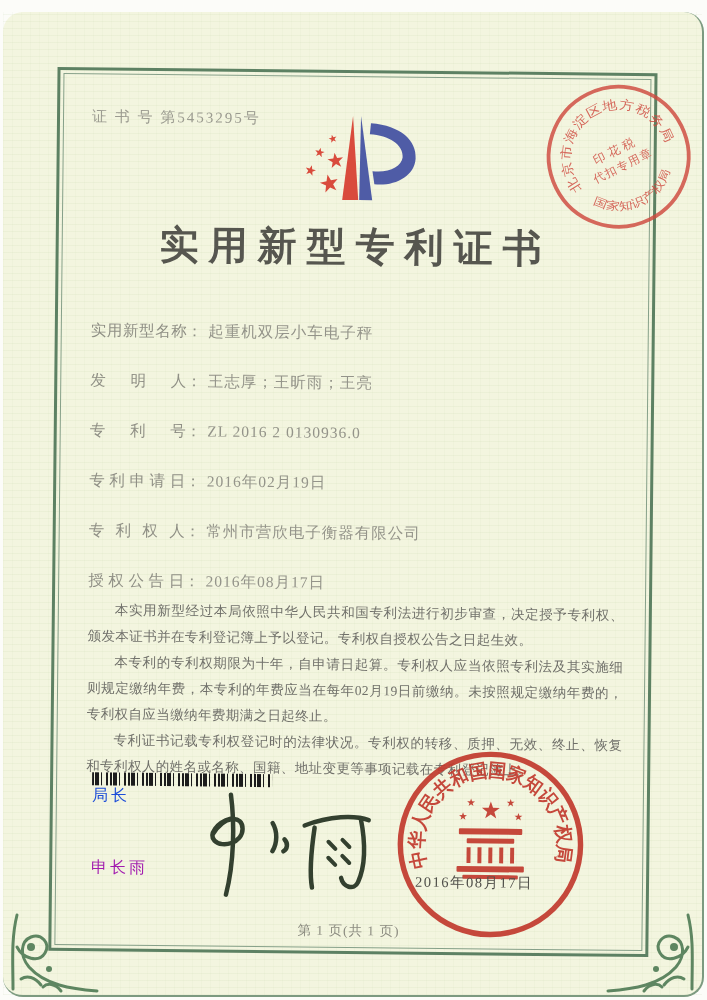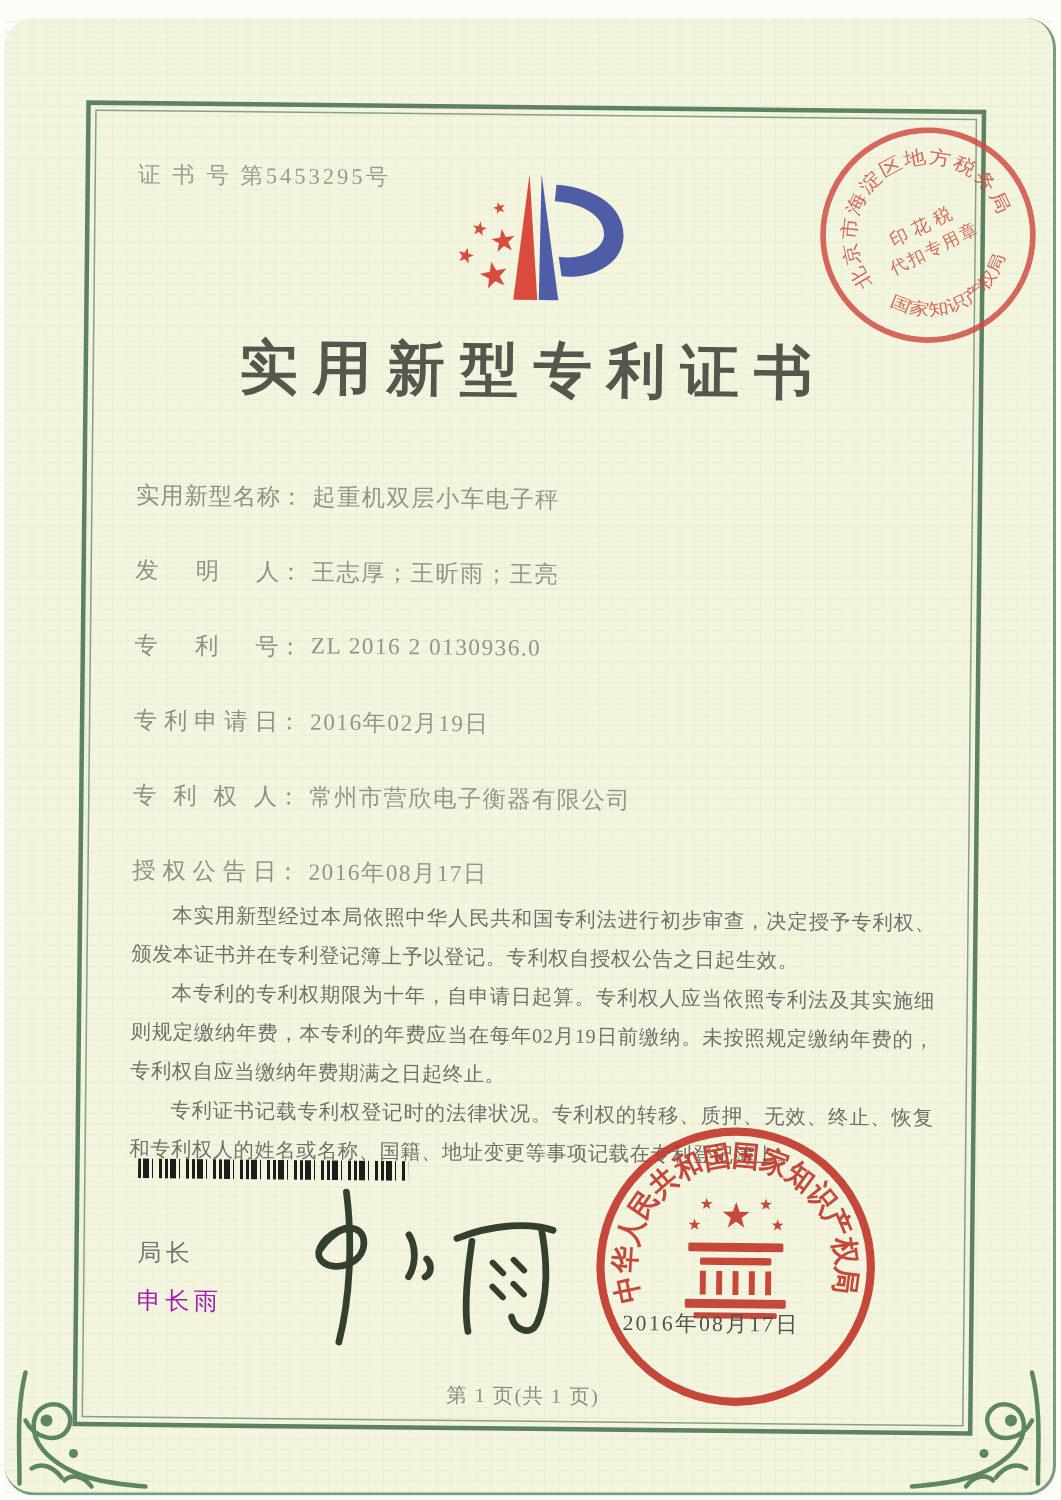--- a/index.html
+++ b/index.html
@@ -37,21 +37,21 @@
 
   .paras { position:absolute; left:86px; top:588px; width:536px; font-size:13.5px;
     color:#70706a; line-height:1.93; letter-spacing:.4px; }
   .paras p { text-indent:2em; text-align:justify; }
 
   .barcode { position:absolute; left:92px; top:763px; width:180px; height:13px;
     background:repeating-linear-gradient(90deg,#1c1c1c 0 2px,transparent 2px 3px,
       #1c1c1c 3px 7px,transparent 7px 9px,#1c1c1c 9px 10px,transparent 10px 14px,
       #1c1c1c 14px 16px,transparent 16px 18px); }
 
-  .post  { position:absolute; left:92px; top:816px; font-size:16px; color:#737373; letter-spacing:3px; }
+  .post  { position:absolute; left:92px; top:776px; font-size:16px; color:#1d4ed8; letter-spacing:3px; }
   .pname { position:absolute; left:92px; top:848px; font-size:16px; color:#a21caf; letter-spacing:3px; }
 
   .sig { position:absolute; left:185px; top:778px; width:210px; height:110px; }
 
   .seal-main { position:absolute; left:392px; top:732px; width:198px; height:198px; opacity:.92; }
   .seal-date { position:absolute; left:416px; top:860px; font-size:14.5px; color:#50504a;
     letter-spacing:1.5px; z-index:6; }
 
   .footer { position:absolute; left:0; top:910px; width:700px; text-align:center;
     font-size:13.5px; color:#8c8c81; letter-spacing:1px; }

